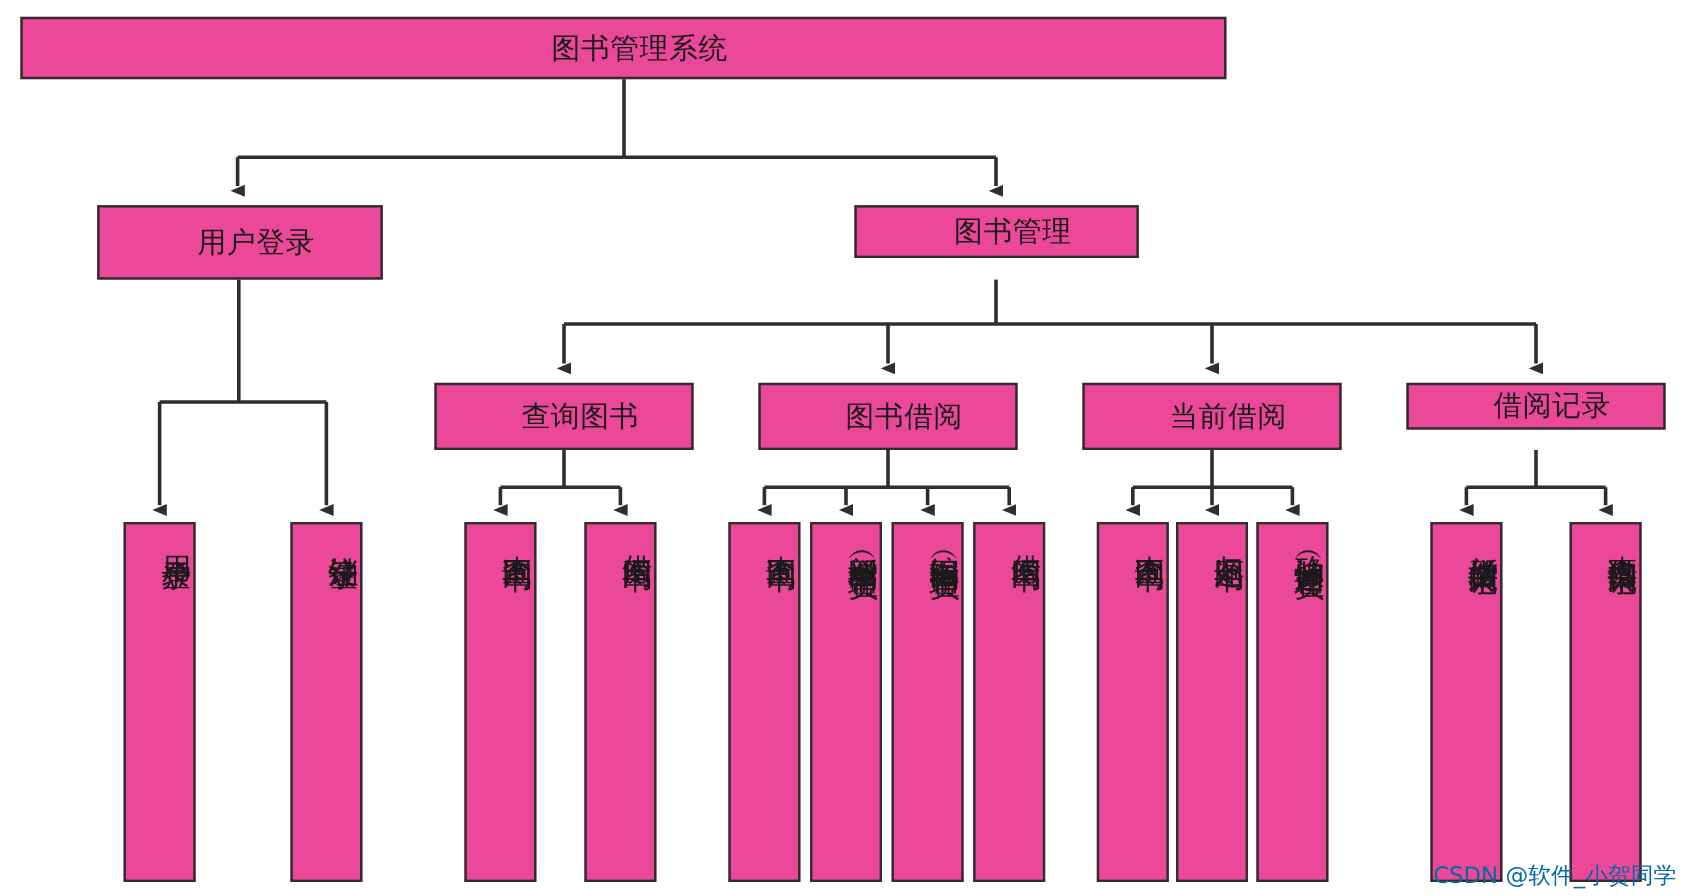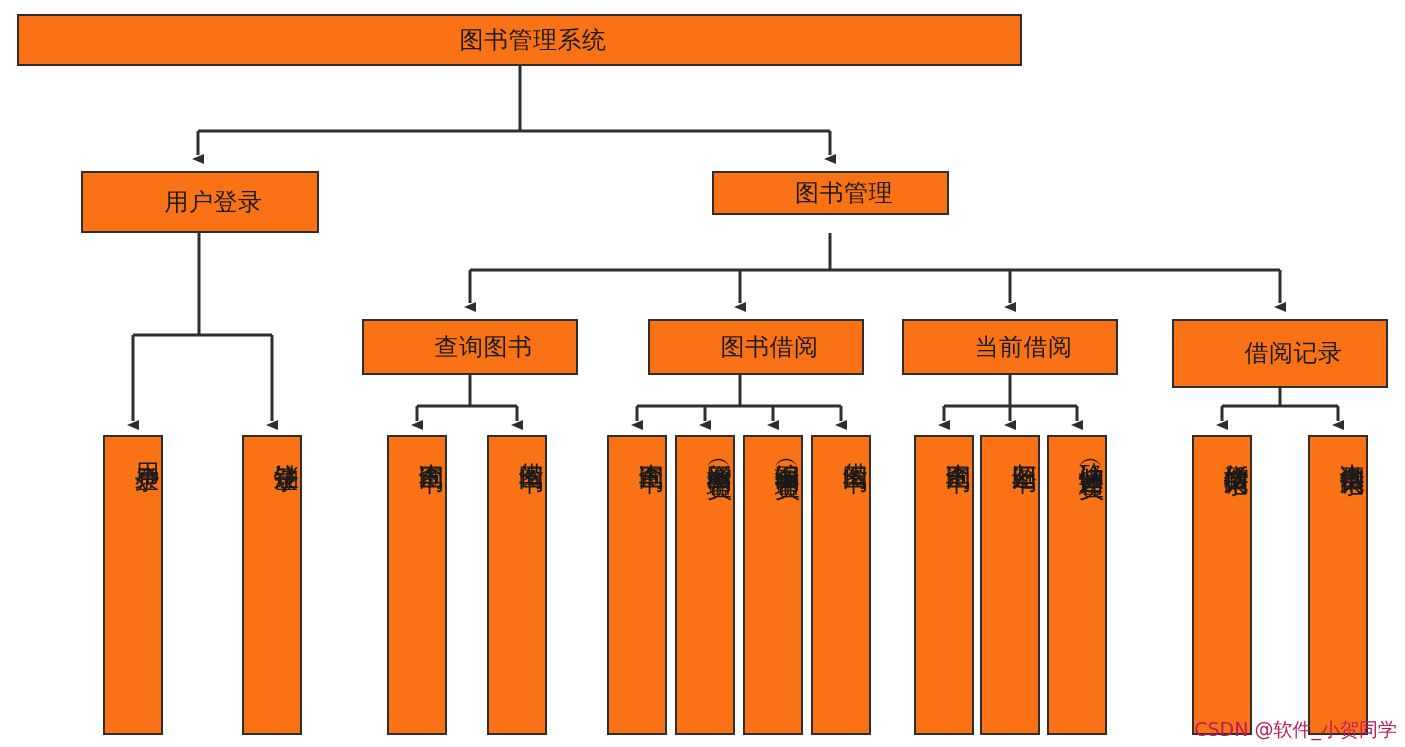--- a/index.html
+++ b/index.html
@@ -22,21 +22,21 @@
     position: absolute;
     left: 0;
     top: 0;
     width: 1405px;
     height: 747px;
   }
   .node {
     position: absolute;
     box-sizing: border-box;
     border: 2px solid #2e2e2e;
-    background: #f97316;
+    background: #ec4899;
     display: flex;
     align-items: center;
     justify-content: center;
     color: #1a1a1a;
     padding-left: 27px;
   }
   .node-label {
     display: block;
     text-align: center;
     line-height: 1.28;
@@ -59,21 +59,21 @@
     font-size: 25px;
     line-height: 1.05;
     letter-spacing: 2px;
     white-space: nowrap;
   }
   #watermark {
     position: absolute;
     right: 8px;
     bottom: 4px;
     font-size: 19px;
-    color: #be185d;
+    color: #0369a1;
     white-space: nowrap;
     font-family: "DejaVu Sans", "Liberation Sans", sans-serif;
   }
 </style>
 </head>
 <body>
 
 <div id="canvas">
 
   <svg id="edges" viewBox="0 0 1405 747" xmlns="http://www.w3.org/2000/svg">
@@ -133,27 +133,27 @@
   <div class="node h" style="left:81px; top:171px; width:238px; height:62px;">
     <span class="node-label">用户登录</span>
   </div>
   <div class="node h" style="left:712px; top:171px; width:237px; height:44px;">
     <span class="node-label">图书管理</span>
   </div>
 
   <div class="node h" style="left:362px; top:319px; width:216px; height:56px;">
     <span class="node-label">查询图书</span>
   </div>
-  <div class="node h" style="left:632px; top:319px; width:216px; height:56px;margin-left:16px;">
+  <div class="node h" style="left:632px; top:319px; width:216px; height:56px;">
     <span class="node-label">图书借阅</span>
   </div>
   <div class="node h" style="left:902px; top:319px; width:216px; height:56px;">
     <span class="node-label">当前借阅</span>
   </div>
-  <div class="node h" style="left:1172px; top:319px; width:216px; height:69px;">
+  <div class="node h" style="left:1172px; top:319px; width:216px; height:39px;">
     <span class="node-label">借阅记录</span>
   </div>
 
   <div class="node v" style="left:103px; top:435px; width:60px; height:300px;">
     <span class="node-label">用户登录</span>
   </div>
   <div class="node v" style="left:242px; top:435px; width:60px; height:300px;">
     <span class="node-label">注销登录</span>
   </div>
 

